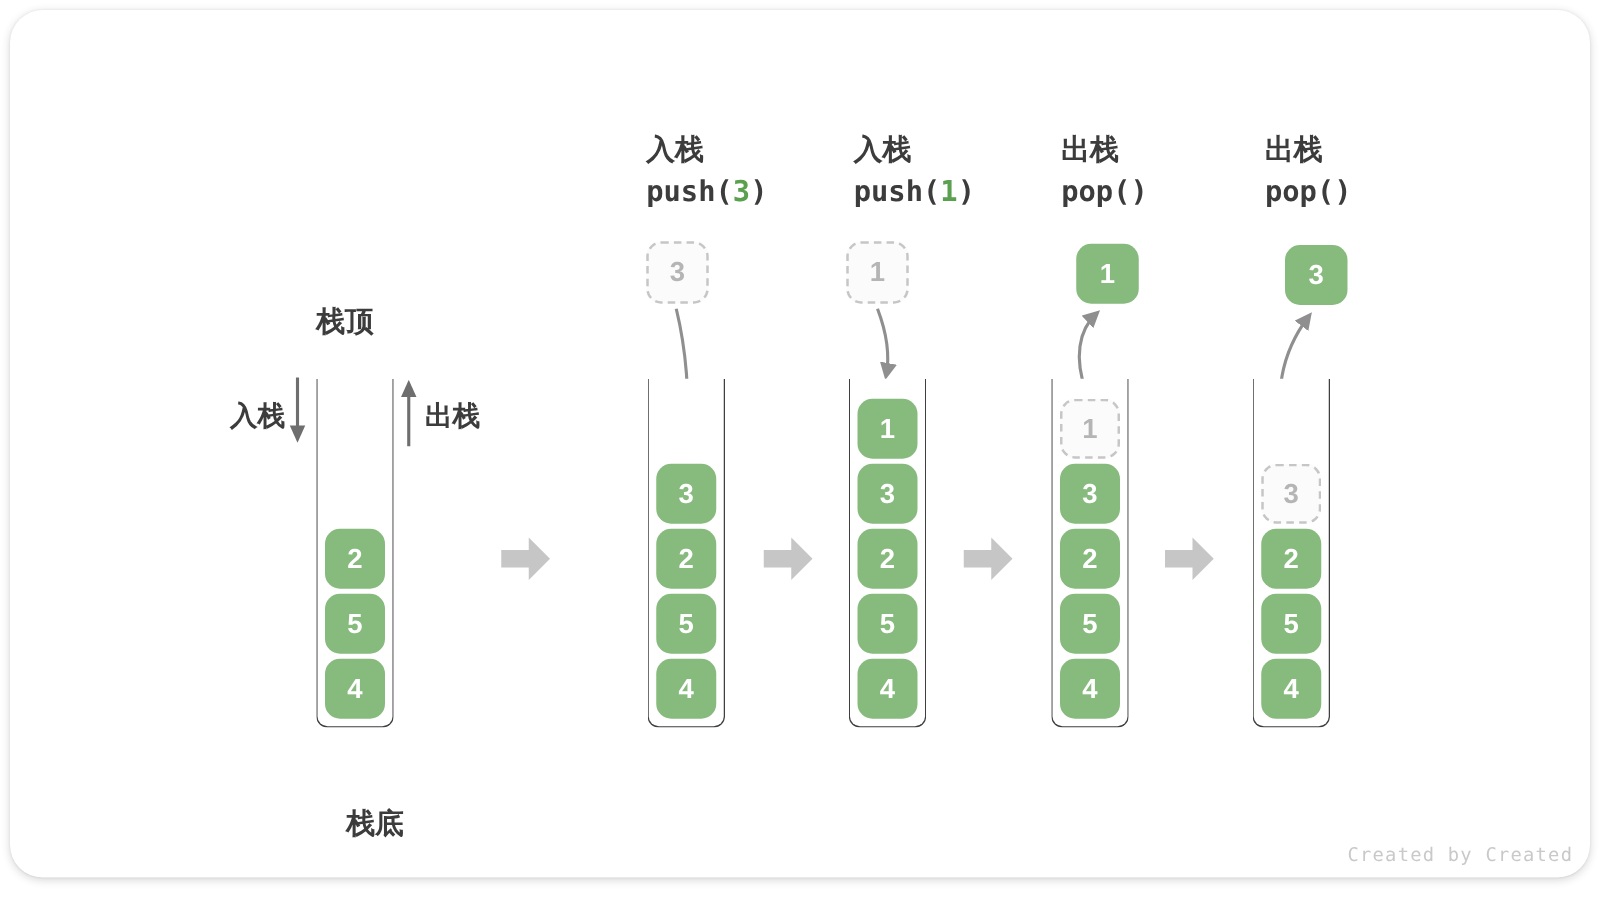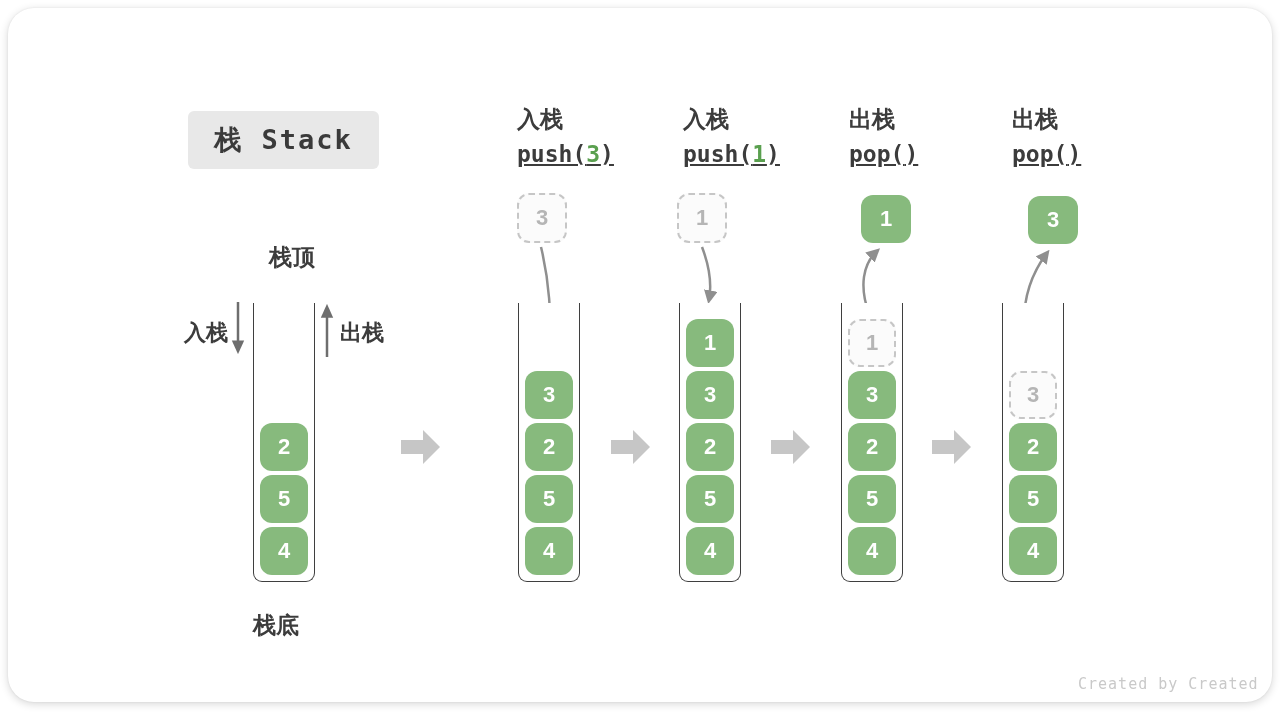--- a/index.html
+++ b/index.html
@@ -47,21 +47,20 @@
     font-size: 23px;
     line-height: 28px;
   }
   .hdr-code {
     margin-top: 7px;
     font-family: "DejaVu Sans Mono", monospace;
     font-weight: 600;
     font-size: 23px;
     line-height: 28px;
     white-space: nowrap;
-    text-decoration: underline;
   }
   .hdr-code .arg {
     color: #5aa04f;
     font-weight: bold;
   }
   .float-box {
     position: absolute;
     width: 50px; height: 50px;
     border-radius: 12px;
     display: flex; align-items: center; justify-content: center;
@@ -127,21 +126,20 @@
     left: 0; top: 0;
     pointer-events: none;
   }
 </style>
 </head>
 <body>
 
 <div class="stage">
   <div class="card"></div>
 
-  <div class="title-box">栈 Stack</div>
 
   <div class="col-header" style="left:517px">
     <div class="hdr-cn">入栈</div>
     <div class="hdr-code"><span>push(</span><span class="arg">3</span><span>)</span></div>
   </div>
   <div class="col-header" style="left:683px">
     <div class="hdr-cn">入栈</div>
     <div class="hdr-code"><span>push(</span><span class="arg">1</span><span>)</span></div>
   </div>
   <div class="col-header" style="left:849px">
@@ -212,19 +210,19 @@
     <div class="cell" style="top:224px">4</div>
   </div>
 
   <div class="stack-container" style="left:1002px">
     <div class="cell ghost" style="top:68px">3</div>
     <div class="cell" style="top:120px">2</div>
     <div class="cell" style="top:172px">5</div>
     <div class="cell" style="top:224px">4</div>
   </div>
 
-  <div class="cn-label" style="left:253px; top:243px; width:62px; text-align:right">栈顶</div>
-  <div class="cn-label" style="left:253px; top:611px; width:70px; text-align:left">栈底</div>
+  <div class="cn-label" style="left:253px; top:243px; width:62px; text-align:left">栈顶</div>
+  <div class="cn-label" style="left:253px; top:644px; width:70px; text-align:right">栈底</div>
   <div class="cn-label" style="left:160px; top:319px; width:68px; text-align:right; font-size:22px">入栈</div>
   <div class="cn-label" style="left:340px; top:319px; font-size:22px">出栈</div>
 
   <div class="watermark">Created by Created</div>
 </div>
 
 </body></html>

